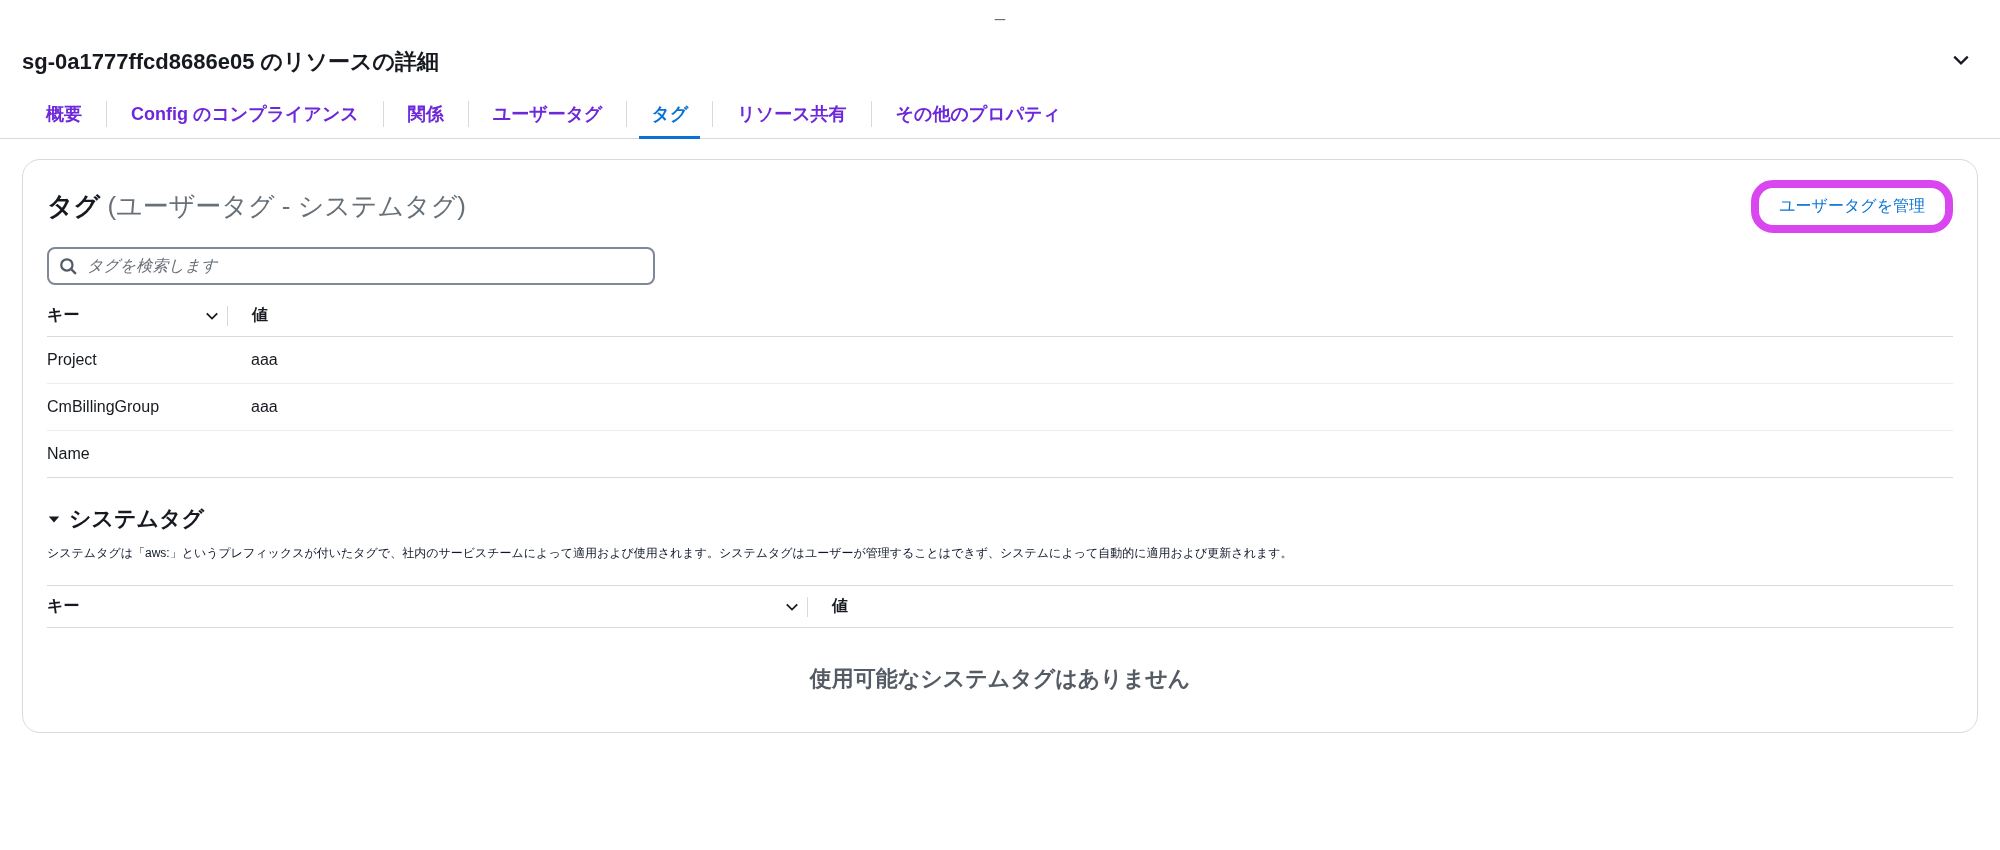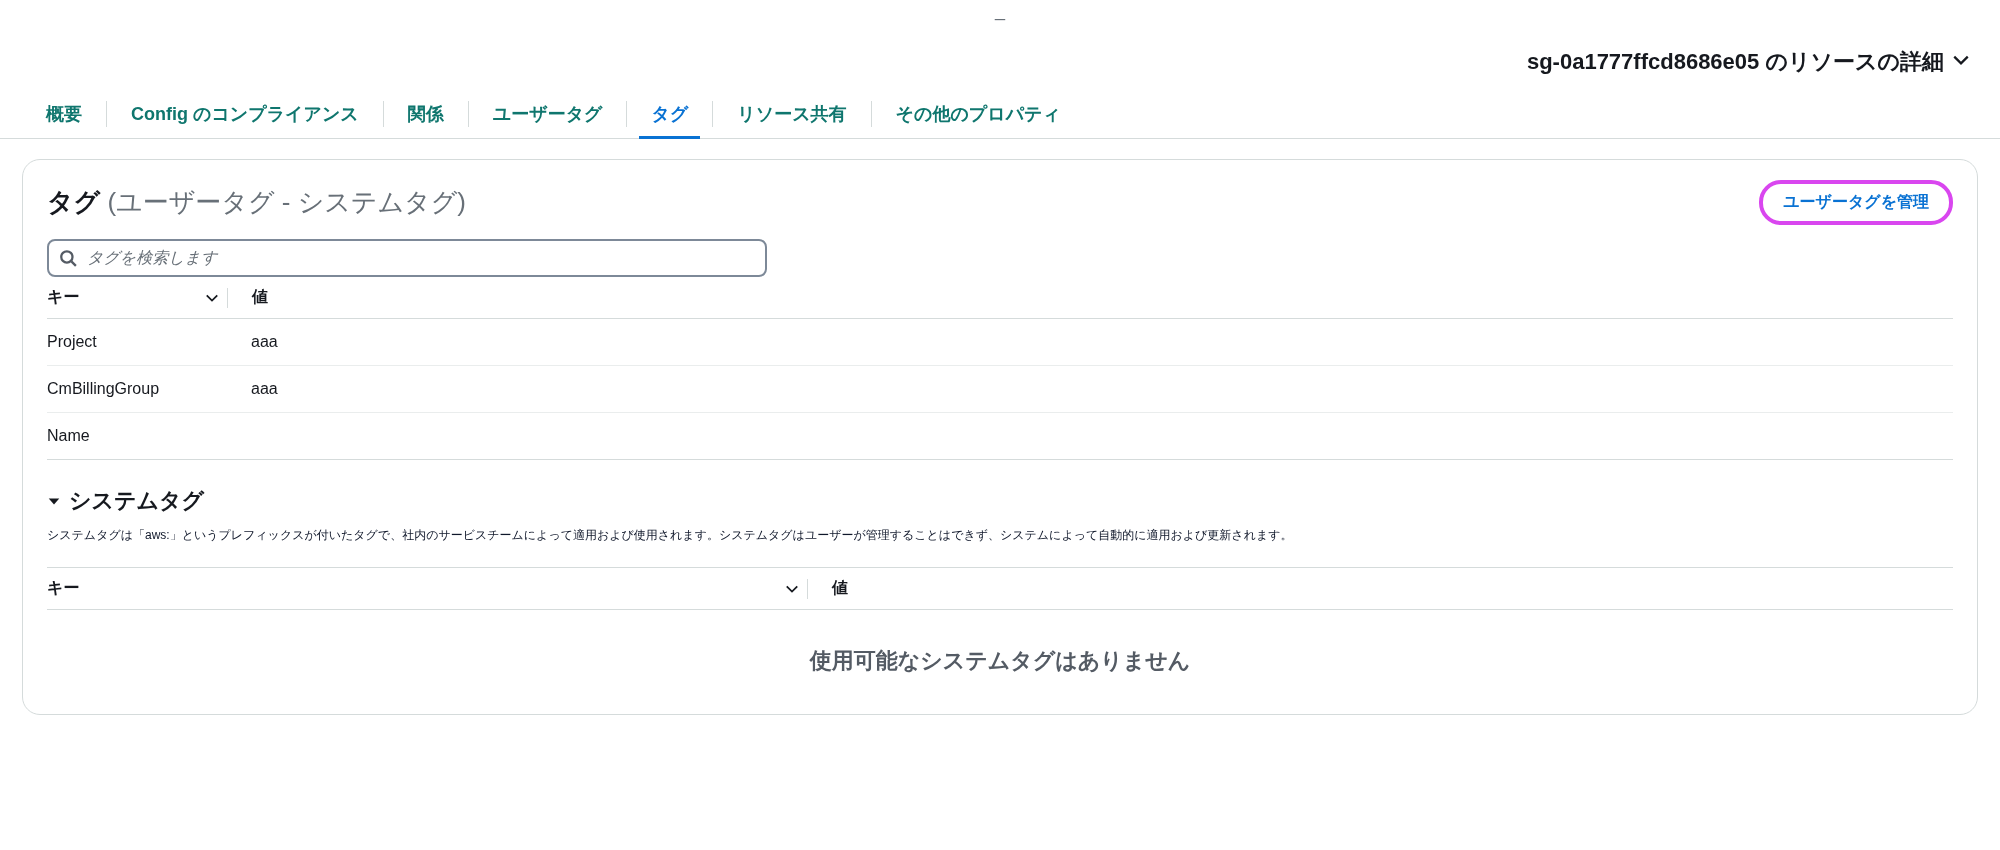--- a/index.html
+++ b/index.html
@@ -9,21 +9,21 @@
     }
     body {
       font-family: "Amazon Ember", "Helvetica Neue", Arial, sans-serif;
       font-size: 14px;
       color: #16191f;
       background: #ffffff;
       width: 2000px;
     }
     .page-header {
       display: flex;
-      justify-content: flex-end;
+      justify-content: space-between;
       align-items: center;
       padding: 18px 22px 10px 22px;
     }
     .page-title {
       font-size: 22px;
       font-weight: 700;
     }
     .chevron {
       cursor: pointer;
       padding: 8px;
@@ -36,21 +36,21 @@
       display: flex;
       align-items: center;
       border-bottom: 1px solid #d5dbdb;
       padding: 0 22px;
       gap: 0;
     }
     .tab {
       padding: 12px 24px;
       font-size: 18px;
       font-weight: 700;
-      color: #0f766e;
+      color: #6d28d9;
       cursor: pointer;
       position: relative;
     }
     .tab.active {
       color: #0972d3;
     }
     .tab.active::after {
       content: "";
       position: absolute;
       bottom: -1px;
@@ -80,33 +80,33 @@
     }
     .panel-title {
       font-size: 26px;
       font-weight: 700;
     }
     .panel-title .subtitle {
       font-weight: 400;
       color: #687078;
     }
     .manage-button {
-      border: 4px solid #d946ef;
+      border: 8px solid #d946ef;
       color: #0972d3;
       background: #ffffff;
       border-radius: 22px;
       padding: 8px 20px;
       font-size: 16px;
-      font-weight: 700;
+      font-weight: 400;
       cursor: pointer;
     }
     .search-wrap {
       position: relative;
-      width: 720px;
-      margin-bottom: 0;
+      width: 608px;
+      margin-bottom: 10px;
     }
     .search-wrap svg {
       position: absolute;
       left: 12px;
       top: 50%;
       transform: translateY(-50%);
       width: 18px;
       height: 18px;
       color: #545b64;
     }

